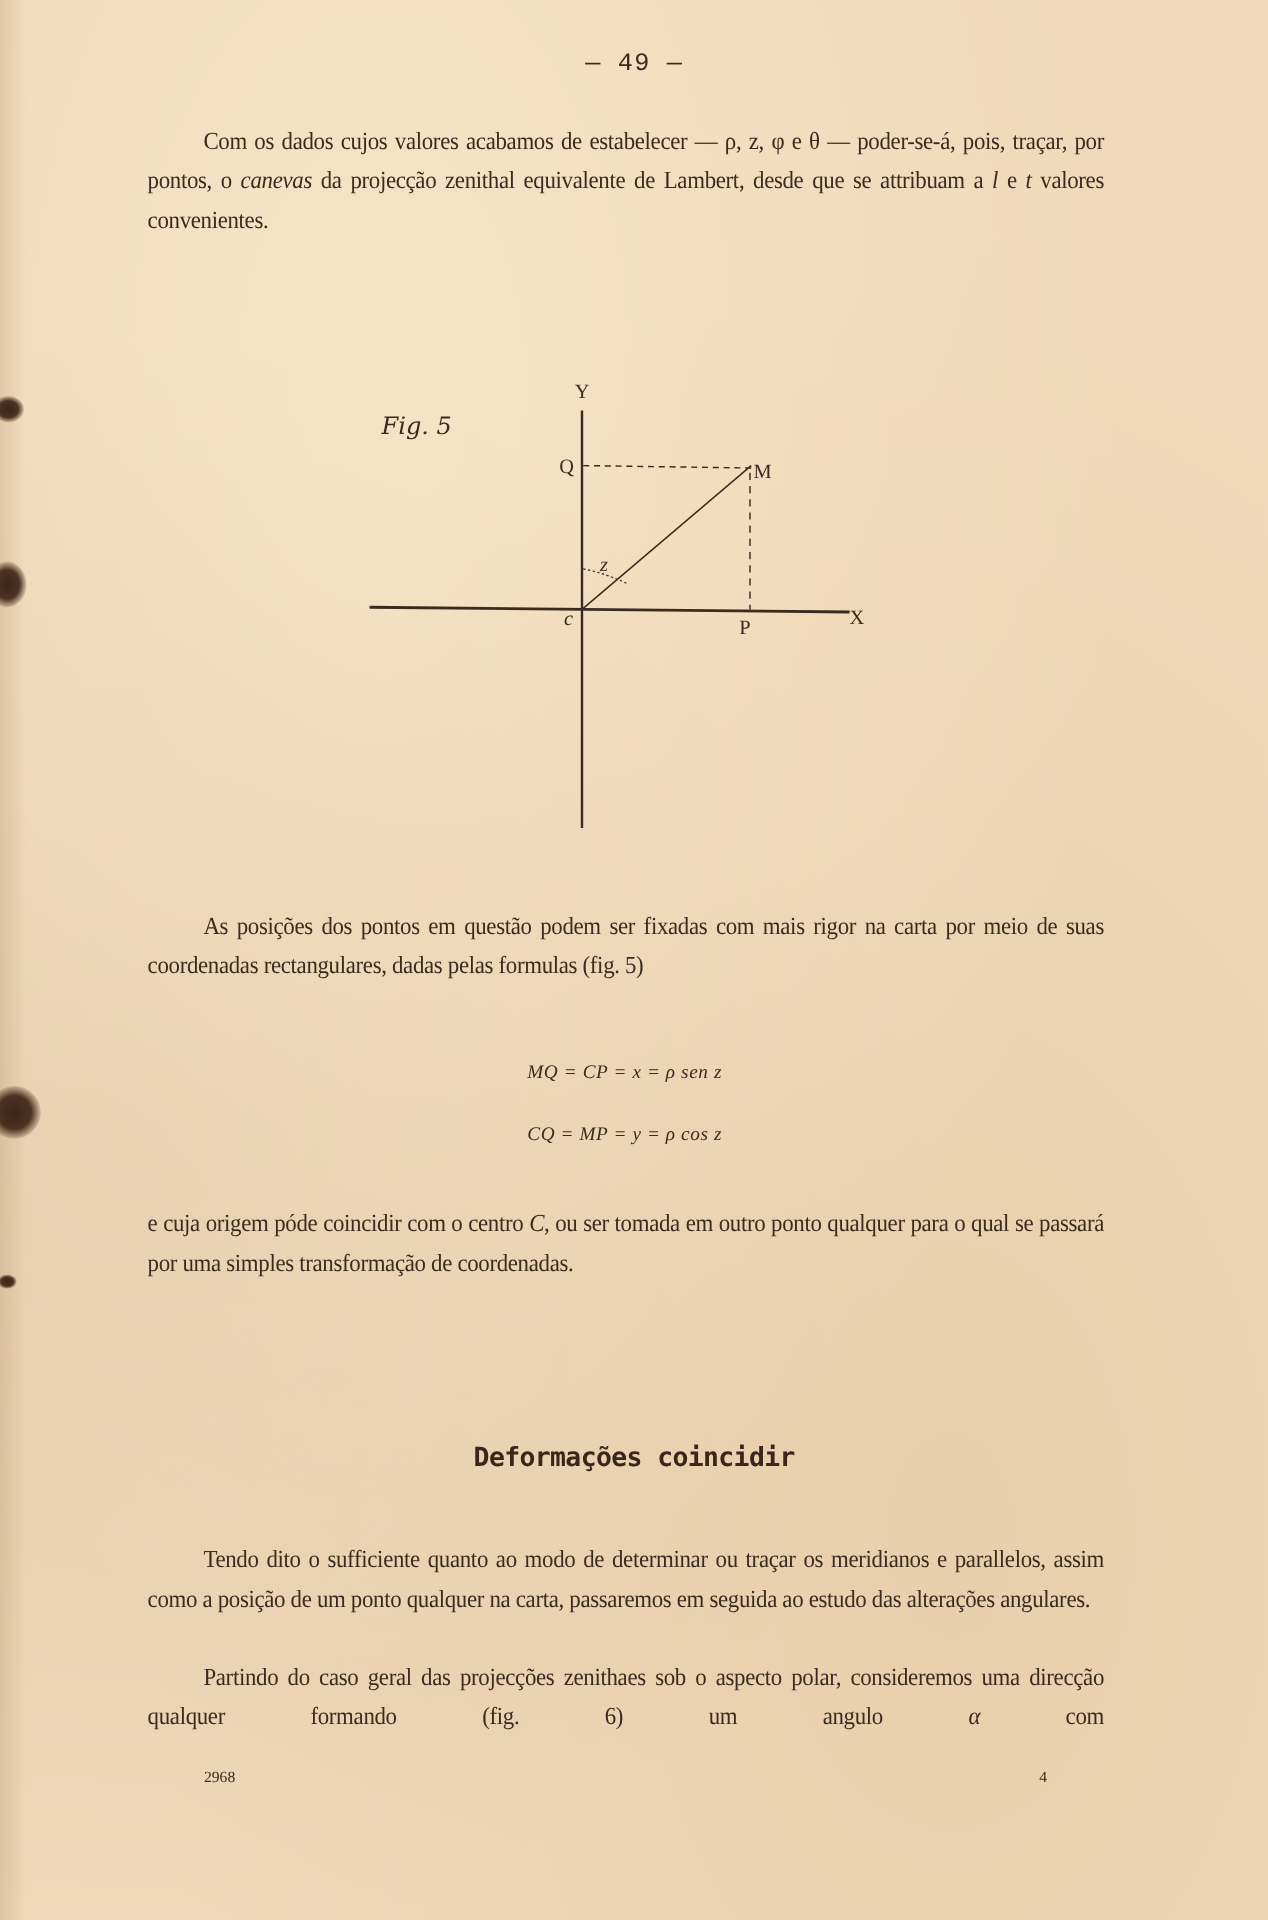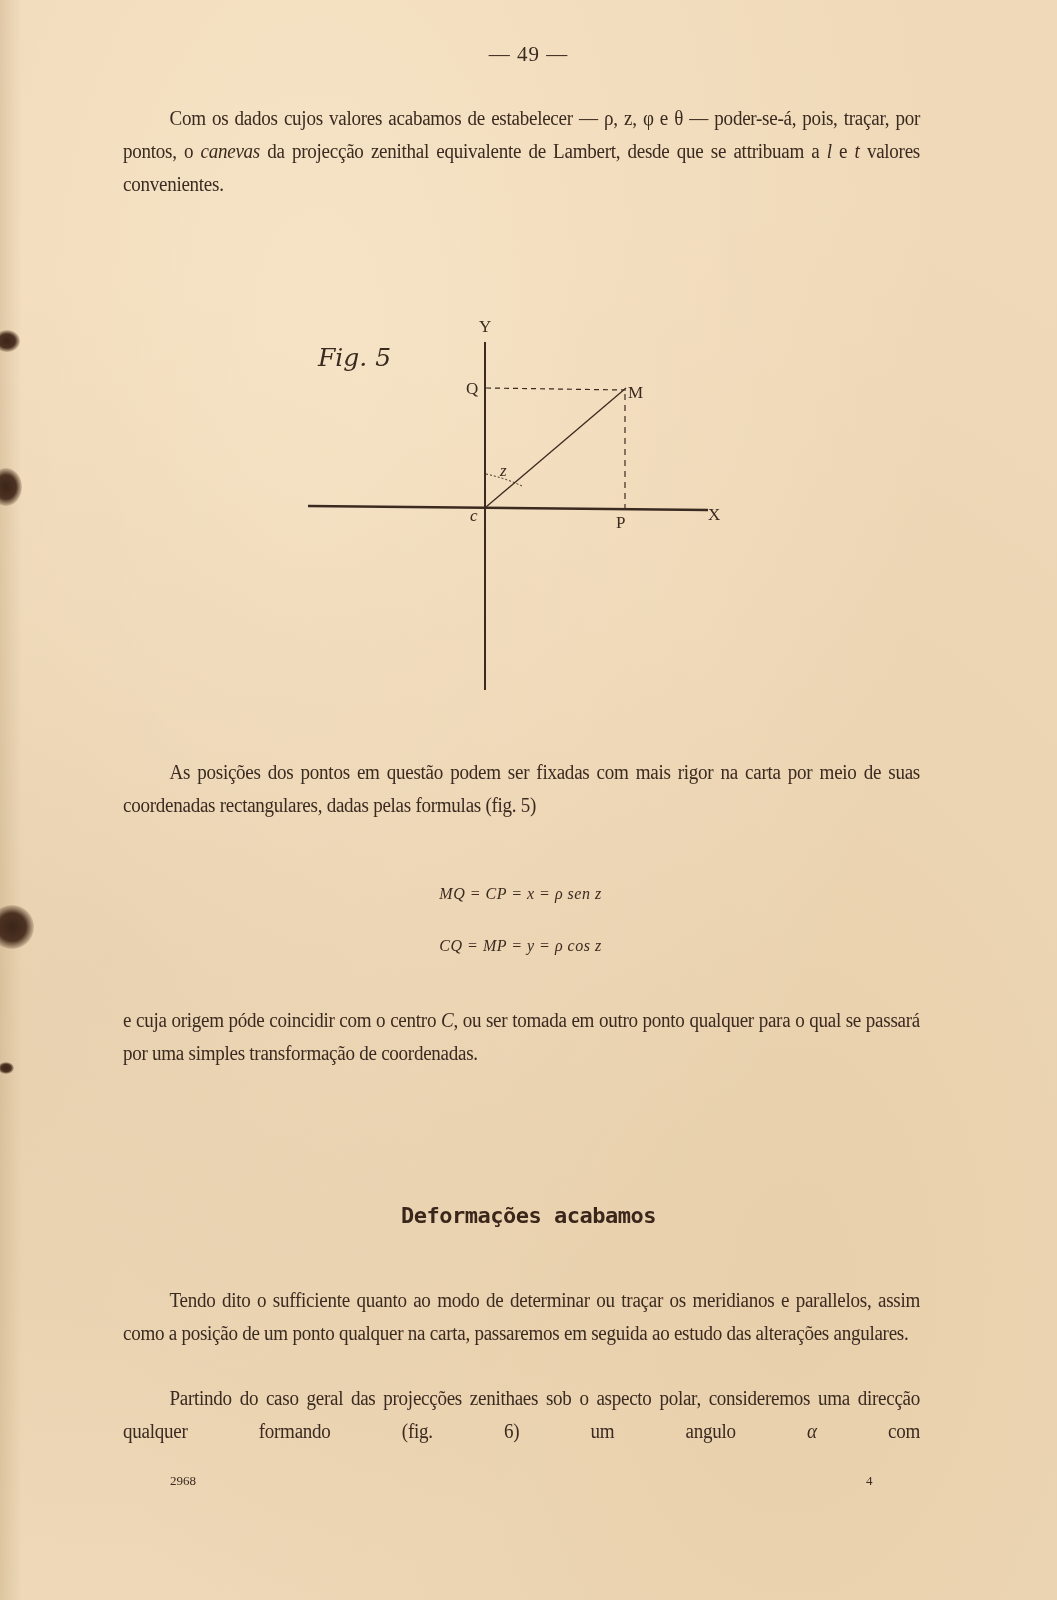--- a/index.html
+++ b/index.html
@@ -44,21 +44,21 @@
       width: 857px;
     }
     .indent { text-indent: 50px; }
     .last-line { text-align-last: left; }
     .page-number {
       position: absolute;
       left: 0; width: 1057px;
       top: 42px;
       text-align: center;
       font-size: 21px;
-      font-family: Liberation Serif, serif;
+      font-family: Liberation Mono, monospace;
       letter-spacing: 1px;
     }
     .formula {
       position: absolute;
       left: 0; width: 1057px;
       text-align: center;
       font-style: italic;
       font-size: 16px;
       font-family: "Liberation Serif", serif;
       letter-spacing: 0.5px;
@@ -76,21 +76,21 @@
     }
     .footer-sig {
       position: absolute;
       top: 1473px;
       font-size: 13px;
       font-family: "Liberation Serif", serif;
     }
     .fig-label {
       position: absolute;
       left: 318px; top: 343px;
-      font-size: 25px;
+      font-size: 20px;
       font-style: italic;
       font-family: "DejaVu Serif", serif;
     }
     .figure {
       position: absolute;
       left: 300px; top: 310px;
       width: 460px; height: 390px;
     }
     .fig-text {
       font-family: "Liberation Serif", serif;
@@ -141,21 +141,21 @@
   <span>As posições dos pontos em questão podem ser fixadas com mais rigor na carta por meio de suas coordenadas rectangulares, dadas pelas formulas (fig. 5)</span>
 </div>
 
 <div class="formula" style="top:885px; left:-8px;">MQ = CP = x = ρ sen z</div>
 <div class="formula" style="top:937px; left:-8px;">CQ = MP = y = ρ cos z</div>
 
 <div class="text-block last-line" style="top:1004px;">
   <span>e cuja origem póde coincidir com o centro </span><em class="it">C</em><span>, ou ser tomada em outro ponto qualquer para o qual se passará por uma simples transformação de coordenadas.</span>
 </div>
 
-<div class="section-heading">Deformações acabamos</div>
+<div class="section-heading">Deformações coincidir</div>
 
 <div class="text-block indent last-line" style="top:1284px;">
   <span>Tendo dito o sufficiente quanto ao modo de determinar ou traçar os meridianos e parallelos, assim como a posição de um ponto qualquer na carta, passaremos em seguida ao estudo das alterações angulares.</span>
 </div>
 
 <div class="text-block indent" style="top:1382px; text-align-last: justify;">
   <span>Partindo do caso geral das projecções zenithaes sob o aspecto polar, consideremos uma direcção qualquer formando (fig. 6) um angulo </span><em class="it">α</em><span> com</span>
 </div>
 
 <div class="footer-sig" style="left:170px;">2968</div>

